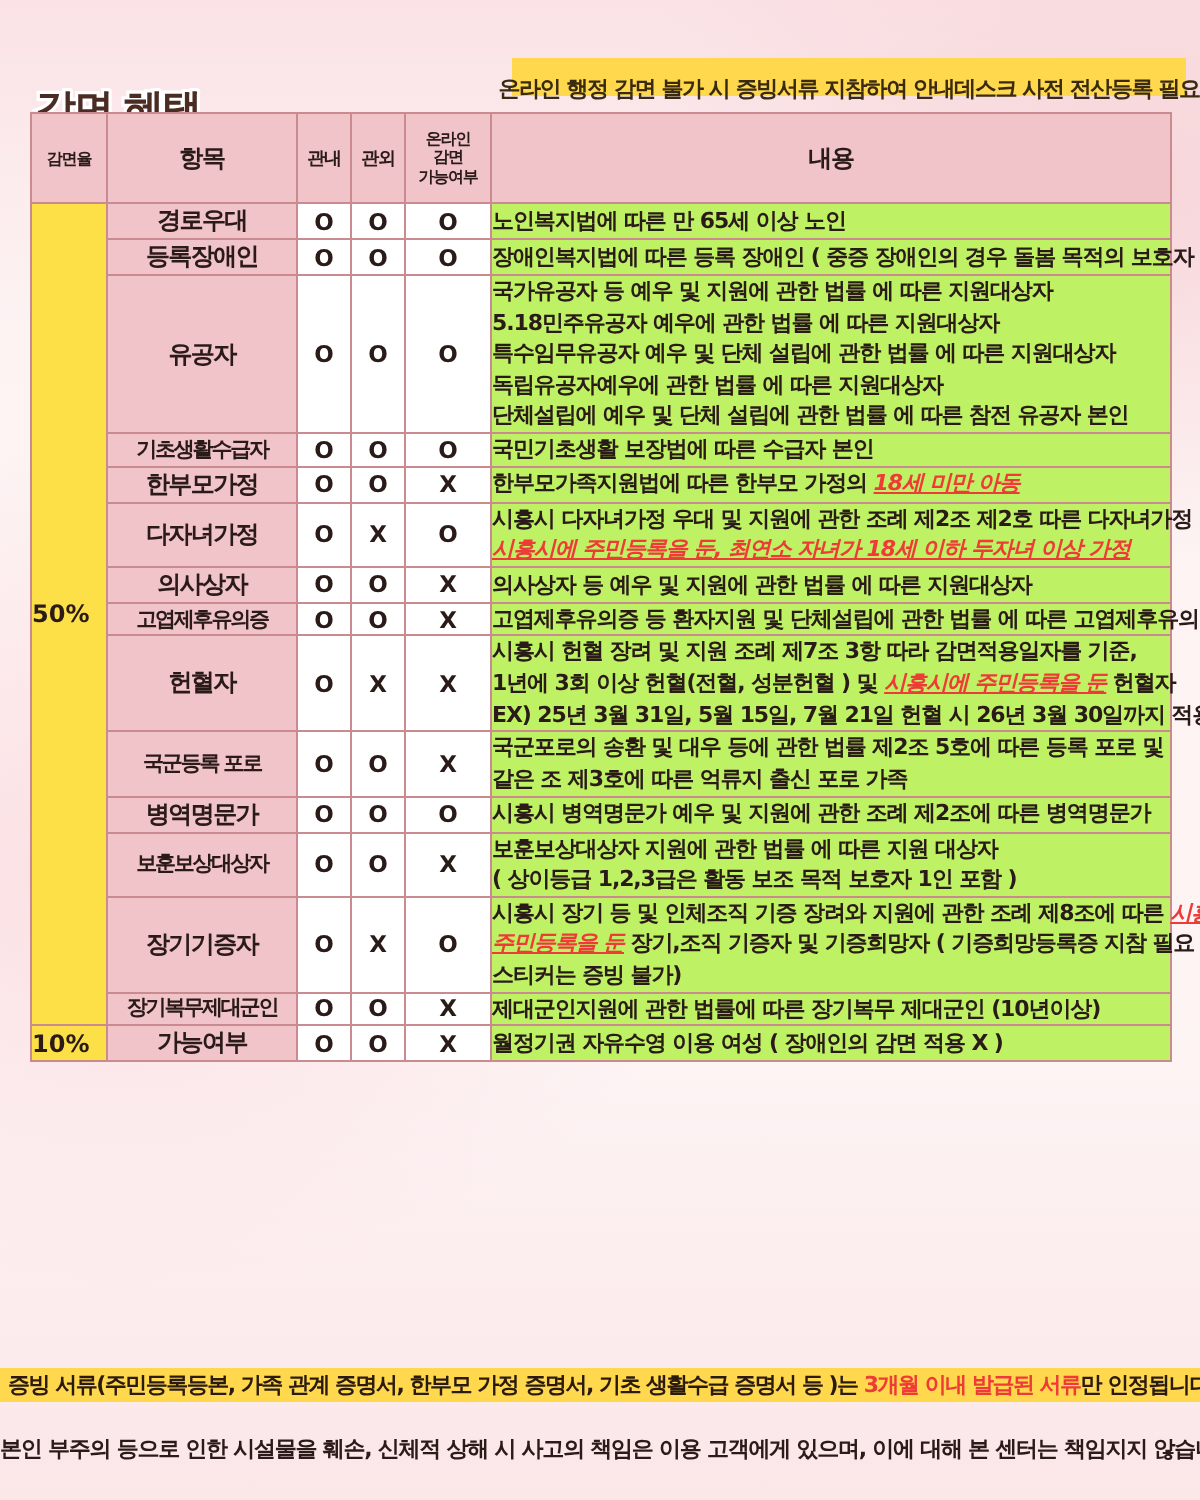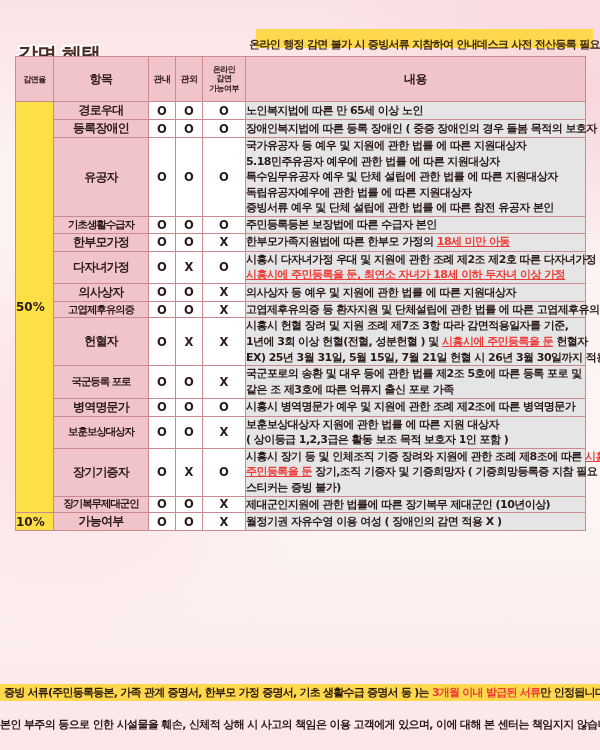--- a/index.html
+++ b/index.html
@@ -116,32 +116,33 @@
     margin-top: 43px;
   }
   td.item.tight { font-size: 10.5px; letter-spacing: -1.1px; }
   td.mark {
     text-align: center;
     font-size: 11.5px;
     font-weight: bold;
     background: #ffffff;
   }
   td.desc {
-    background: #e5e5e5;
+    background: #bef264;
     font-size: 11px;
     font-weight: bold;
     letter-spacing: -0.55px;
     line-height: 1.42;
     padding: 4px 0 4px 7px;
   }
   td.desc .line { white-space: nowrap; }
   .hl {
     color: #ef3b38;
     text-decoration: underline;
     text-underline-offset: 1px;
+    font-style: italic;
   }
 
   
   .footer {
     position: absolute;
     left: 0;
     top: 684px;
     width: 600px;
   }
   .footer-highlight {
@@ -226,30 +227,30 @@
         <tr>
           <td class="item">유공자</td>
           <td class="mark">O</td>
           <td class="mark">O</td>
           <td class="mark">O</td>
           <td class="desc">
             <div class="line"><span>국가유공자 등 예우 및 지원에 관한 법률  에 따른 지원대상자</span></div>
             <div class="line"><span>5.18민주유공자 예우에 관한 법률  에 따른 지원대상자</span></div>
             <div class="line"><span>특수임무유공자 예우 및 단체 설립에 관한 법률  에 따른 지원대상자</span></div>
             <div class="line"><span>독립유공자예우에 관한 법률  에 따른 지원대상자</span></div>
-            <div class="line"><span>증빙서류 예우 및 단체 설립에 관한 법률  에 따른 참전 유공자 본인</span></div>
+            <div class="line"><span>단체설립에 예우 및 단체 설립에 관한 법률  에 따른 참전 유공자 본인</span></div>
           </td>
         </tr>
         <tr>
           <td class="item tight">기초생활수급자</td>
           <td class="mark">O</td>
           <td class="mark">O</td>
           <td class="mark">O</td>
           <td class="desc">
-            <div class="line"><span>주민등록등본 보장법에 따른 수급자 본인</span></div>
+            <div class="line"><span>국민기초생활 보장법에 따른 수급자 본인</span></div>
           </td>
         </tr>
         <tr>
           <td class="item">한부모가정</td>
           <td class="mark">O</td>
           <td class="mark">O</td>
           <td class="mark">X</td>
           <td class="desc">
             <div class="line"><span>한부모가족지원법에 따른 한부모 가정의 </span><span class="hl">18세 미만 아동</span></div>
           </td>

